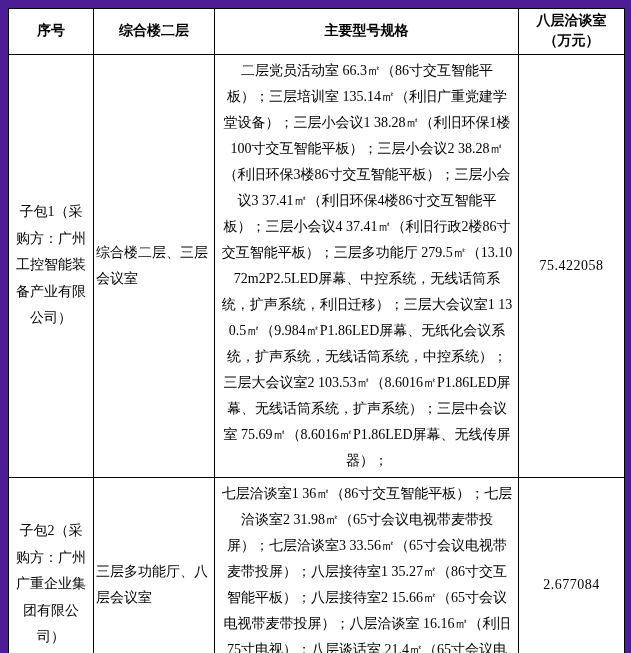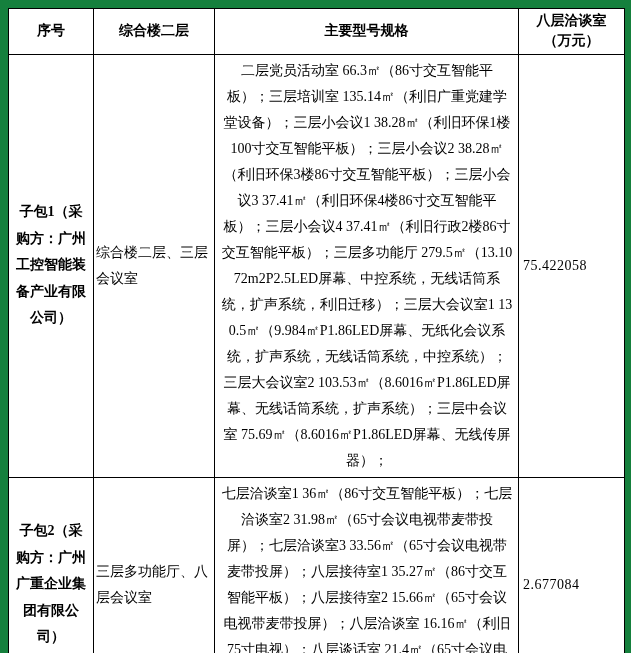--- a/index.html
+++ b/index.html
@@ -8,21 +8,21 @@
     background: #ffffff;
     width: 631px;
     height: 653px;
     font-family: "Liberation Serif", "DejaVu Sans", serif;
     color: #000000;
   }
   .page {
     position: relative;
     width: 631px;
     height: 653px;
-    background: #15803d;
+    background: #4c1d95;
   }
   table.doc-table {
     position: absolute;
     left: 8px;
     top: 8px;
     width: 616px;
     border-collapse: collapse;
     table-layout: fixed;
     background: #ffffff;
   }
@@ -46,36 +46,35 @@
     padding: 2px 12px;
     line-height: 1.45;
   }
   th.hdr-spec { padding: 12px 4px; }
 
   td.cell-center {
     text-align: center;
     vertical-align: middle;
     padding: 2px 4px;
     line-height: 1.9;
-    font-weight: bold;
   }
   td.cell-goods {
     text-align: left;
     vertical-align: middle;
     padding: 2px 2px;
     line-height: 1.8;
   }
   td.cell-spec {
     text-align: center;
     vertical-align: top;
     padding: 3px 5px 3px 6px;
     line-height: 26px;
   }
   td.cell-price {
-    text-align: left;
+    text-align: center;
     vertical-align: middle;
     padding: 2px 4px;
     letter-spacing: 0.5px;
   }
   td.cell-total-label {
     text-align: right;
     vertical-align: middle;
     padding: 2px 10px 2px 4px;
   }
   td.cell-empty {

